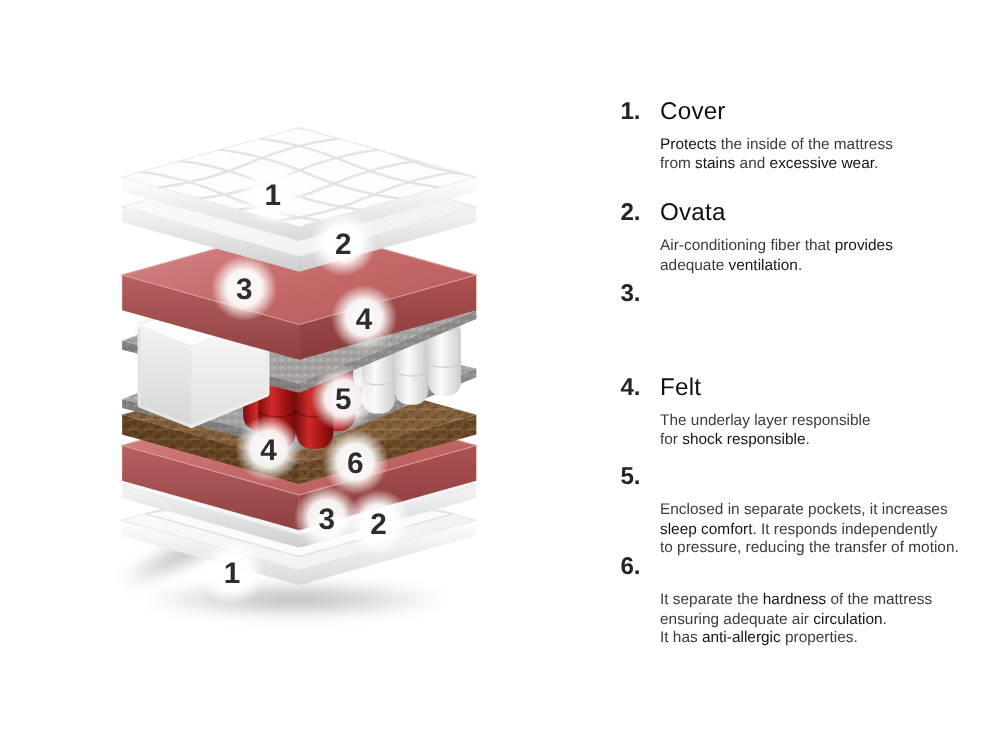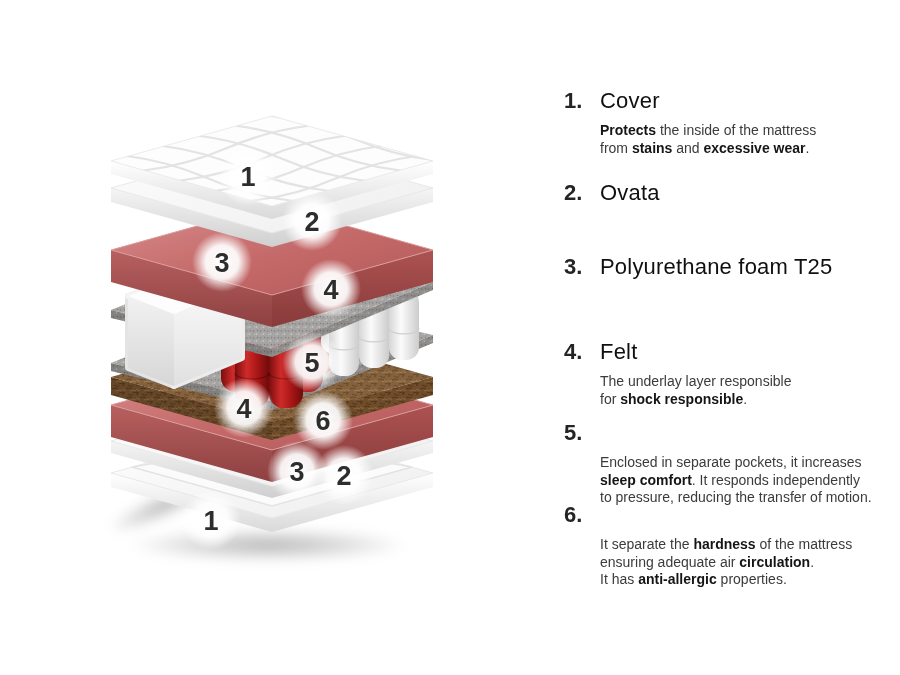--- a/index.html
+++ b/index.html
@@ -7,21 +7,21 @@
   .stage{position:relative;width:900px;height:675px;background:#ffffff;}
   .diagram{position:absolute;left:0;top:0;width:540px;height:675px;}
   .legend{position:absolute;left:554px;top:0;width:342px;height:675px;}
   .legend-item{position:absolute;left:10px;width:320px;}
   .item-1{top:88px}.item-2{top:180px}.item-3{top:254px}
   .item-4{top:339px}.item-5{top:420px}.item-6{top:502px}
   .legend-head{display:flex;align-items:baseline;}
   .legend-num{display:inline-block;width:36px;font-size:22px;font-weight:bold;color:#242424;flex:0 0 36px;}
   .legend-title{font-size:22px;font-weight:normal;color:#101010;margin:0;letter-spacing:.2px;white-space:nowrap;}
   .legend-desc{margin:8px 0 0 36px;font-size:14px;line-height:17.5px;color:#3b3b3b;}
-  .legend-desc .b{font-weight:bold;color:#151515;}
+  .legend-desc .b{font-weight:normal;color:#151515;}
   svg text.marker-num{font-family:"Liberation Sans",sans-serif;font-weight:bold;font-size:27px;fill:#2d2d2d;}
 </style>
 </head>
 <body>
 
 <div class="stage">
 
   <svg class="diagram" width="540" height="675" viewBox="0 0 540 675" xmlns="http://www.w3.org/2000/svg">
     <defs>
       <radialGradient id="glowG">
@@ -323,25 +323,25 @@
           <span class="legend-num">1.</span>
           <h3 class="legend-title">Cover</h3>
         </div>
         <p class="legend-desc"><span class="b">Protects</span><span> the inside of the mattress</span><br><span>from </span><span class="b">stains</span><span> and </span><span class="b">excessive wear</span><span>.</span></p>
       </div>
       <div class="legend-item item-2">
         <div class="legend-head">
           <span class="legend-num">2.</span>
           <h3 class="legend-title">Ovata</h3>
         </div>
+        <p class="legend-desc"><span>Air-conditioning fiber that </span><span class="b">provides</span><br><span>adequate </span><span class="b">ventilation</span><span>.</span></p>
       </div>
       <div class="legend-item item-3">
         <div class="legend-head">
           <span class="legend-num">3.</span>
-          <h3 class="legend-title">Polyurethane foam T25</h3>
         </div>
       </div>
       <div class="legend-item item-4">
         <div class="legend-head">
           <span class="legend-num">4.</span>
           <h3 class="legend-title">Felt</h3>
         </div>
         <p class="legend-desc"><span>The underlay layer responsible</span><br><span>for </span><span class="b">shock responsible</span><span>.</span></p>
       </div>
       <div class="legend-item item-5">

